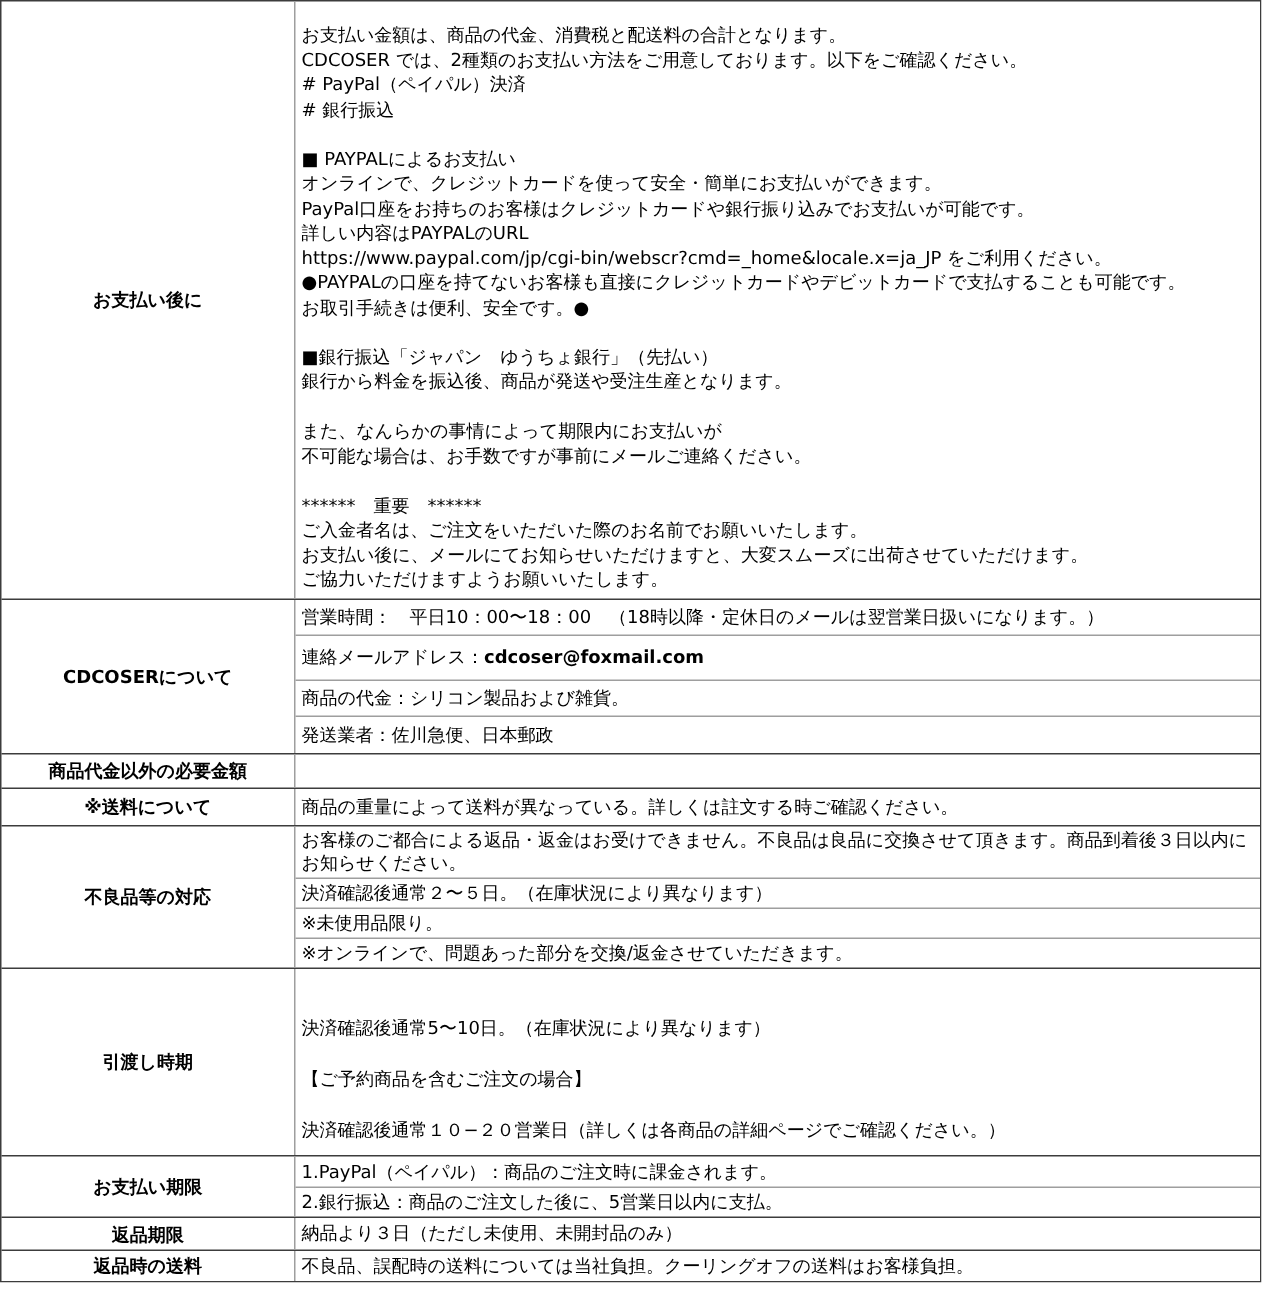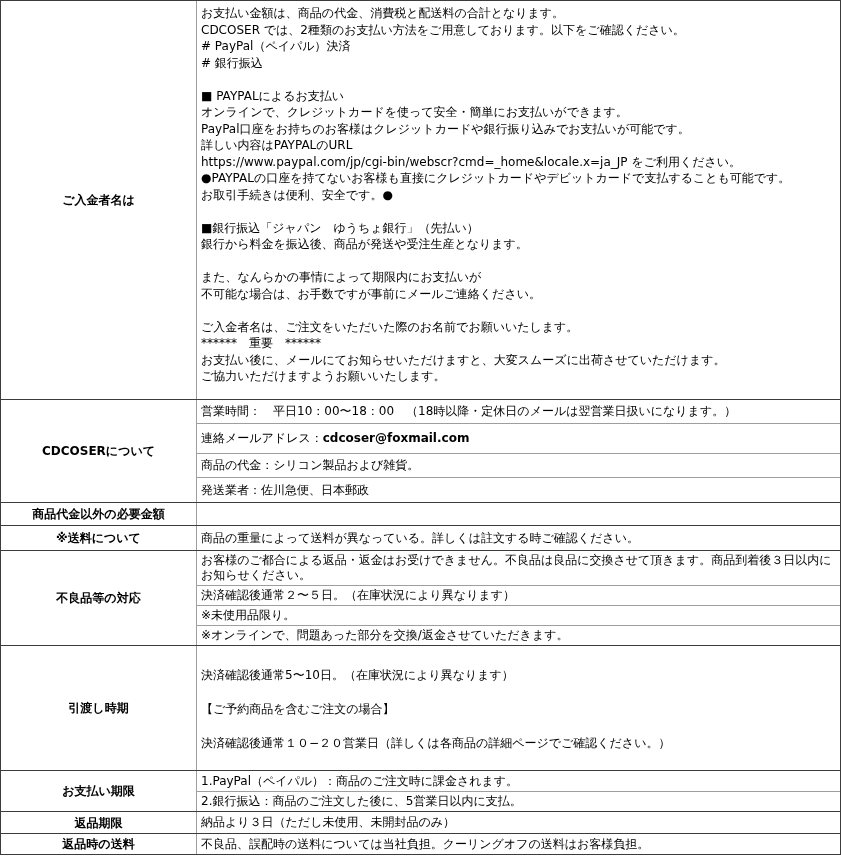--- a/index.html
+++ b/index.html
@@ -28,21 +28,21 @@
   .label {
     font-weight: bold;
     display: flex;
     align-items: center;
     justify-content: center;
     text-align: center;
     padding: 2px 4px;
     border-right: 1px solid var(--border-light, #9e9e9e);
     line-height: 16px;
   }
-  .content.lines { padding-top: 4px; }
+  .content.lines { padding-top: 14px; }
   .line {
     line-height: 16.5px;
     min-height: 16.5px;
     padding: 0 4px;
     white-space: pre-wrap;
     word-break: break-all;
   }
   .line.lh17 { line-height: 17px; min-height: 17px; }
   .sub {
     display: flex;
@@ -61,43 +61,43 @@
     word-break: break-all;
   }
   .bold { font-weight: bold; }
 </style>
 </head>
 <body>
 
 <div class="tbl">
 
   <section class="row" style="min-height:398px">
-    <div class="label">ご入金者名は</div>
+    <div class="label">お支払い後に</div>
     <div class="content lines">
       <div class="line">お支払い金額は、商品の代金、消費税と配送料の合計となります。</div>
       <div class="line">CDCOSER では、2種類のお支払い方法をご用意しております。以下をご確認ください。</div>
       <div class="line"># PayPal（ペイパル）決済</div>
       <div class="line"># 銀行振込</div>
       <div class="line"></div>
       <div class="line">■ PAYPALによるお支払い</div>
       <div class="line">オンラインで、クレジットカードを使って安全・簡単にお支払いができます。</div>
       <div class="line">PayPal口座をお持ちのお客様はクレジットカードや銀行振り込みでお支払いが可能です。</div>
       <div class="line">詳しい内容はPAYPALのURL</div>
       <div class="line">https://www.paypal.com/jp/cgi-bin/webscr?cmd=_home&amp;locale.x=ja_JP をご利用ください。</div>
       <div class="line">●PAYPALの口座を持てないお客様も直接にクレジットカードやデビットカードで支払することも可能です。</div>
       <div class="line">お取引手続きは便利、安全です。●</div>
       <div class="line"></div>
       <div class="line">■銀行振込「ジャパン　ゆうちょ銀行」（先払い）</div>
       <div class="line">銀行から料金を振込後、商品が発送や受注生産となります。</div>
       <div class="line"></div>
       <div class="line">また、なんらかの事情によって期限内にお支払いが</div>
       <div class="line">不可能な場合は、お手数ですが事前にメールご連絡ください。</div>
       <div class="line"></div>
+      <div class="line">******　重要　******</div>
       <div class="line">ご入金者名は、ご注文をいただいた際のお名前でお願いいたします。</div>
-      <div class="line">******　重要　******</div>
       <div class="line">お支払い後に、メールにてお知らせいただけますと、大変スムーズに出荷させていただけます。</div>
       <div class="line">ご協力いただけますようお願いいたします。</div>
     </div>
   </section>
 
   <section class="row">
     <div class="label">CDCOSERについて</div>
     <div class="content">
       <div class="sub" style="min-height:23px">営業時間：　平日10：00〜18：00　（18時以降・定休日のメールは翌営業日扱いになります。）</div>
       <div class="sub" style="min-height:30px">

